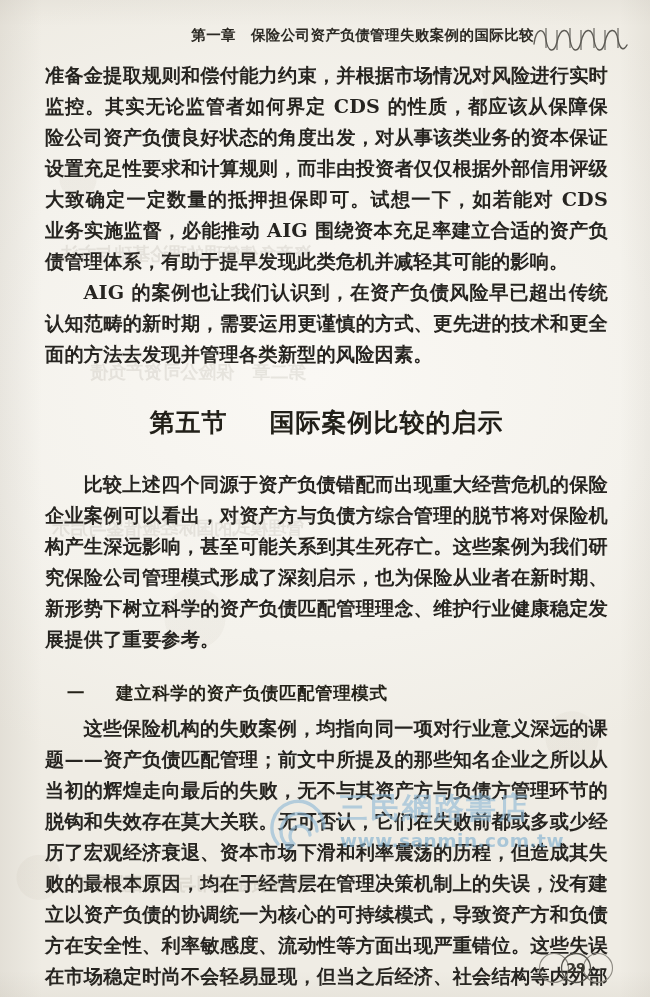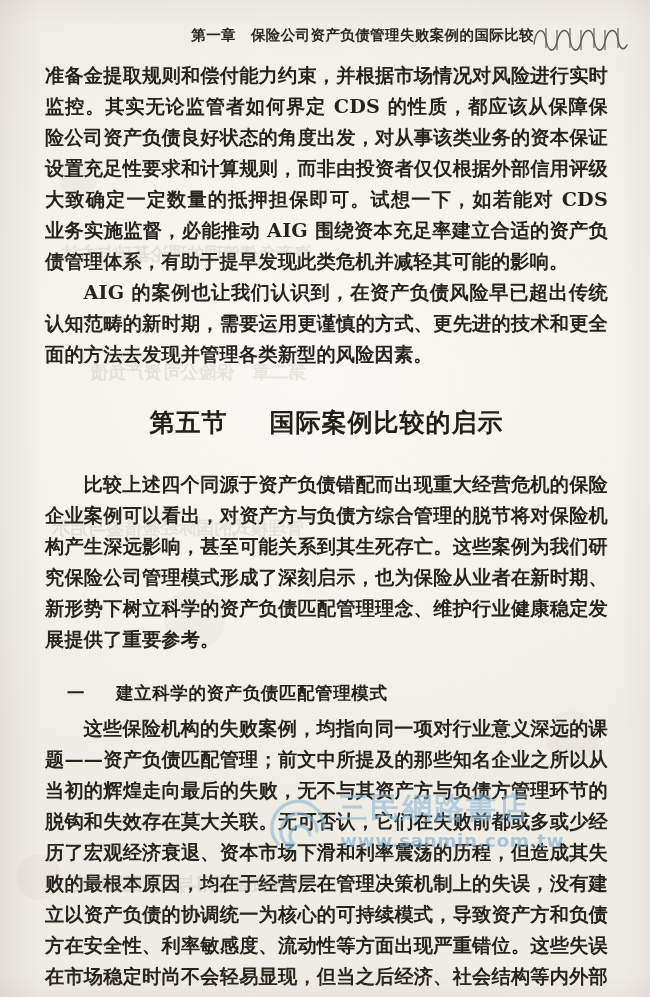--- a/index.html
+++ b/index.html
@@ -251,14 +251,22 @@
         <path d="M26,50 A10,10 0 1 1 42,41"></path>
       </g>
       <circle cx="21" cy="52" r="4" fill="#8fb9d6"></circle>
     </svg>
     <div class="wm-cn">三民網路書店</div>
     <div class="wm-url">www.sanmin.com.tw</div>
   </div>
 
   <div class="edge-shade"></div>
 
+  <div class="folio">
+    <svg viewBox="0 0 104 38" width="104" height="38">
+      <circle cx="30" cy="19" r="14.5" fill="none" stroke="#8e8b83" stroke-width="1.1"></circle>
+      <circle cx="74" cy="19" r="14.5" fill="none" stroke="#8e8b83" stroke-width="1.1"></circle>
+      <circle cx="52" cy="19" r="14.5" fill="none" stroke="#55534c" stroke-width="1.3"></circle>
+    </svg>
+    <div class="folio-num">29</div>
+  </div>
 
 </div>
 
 </body></html>

